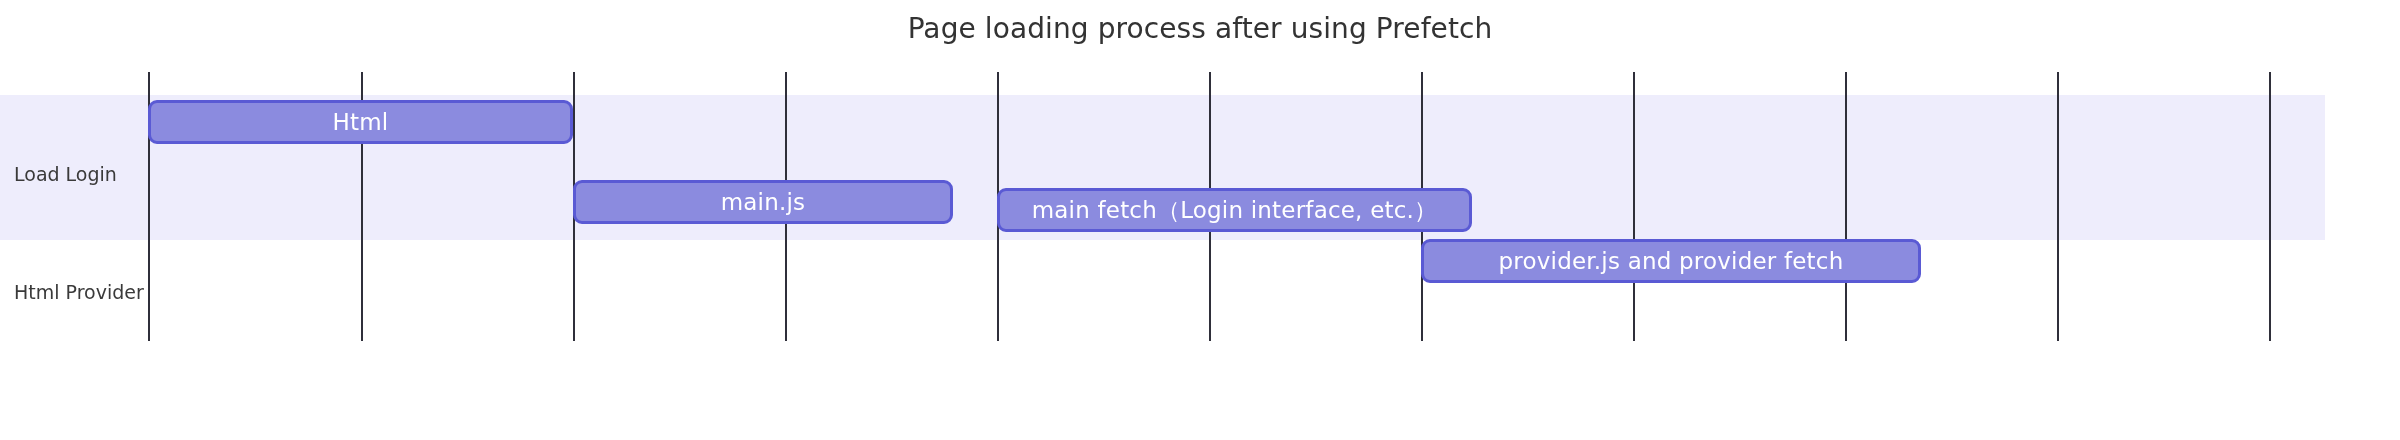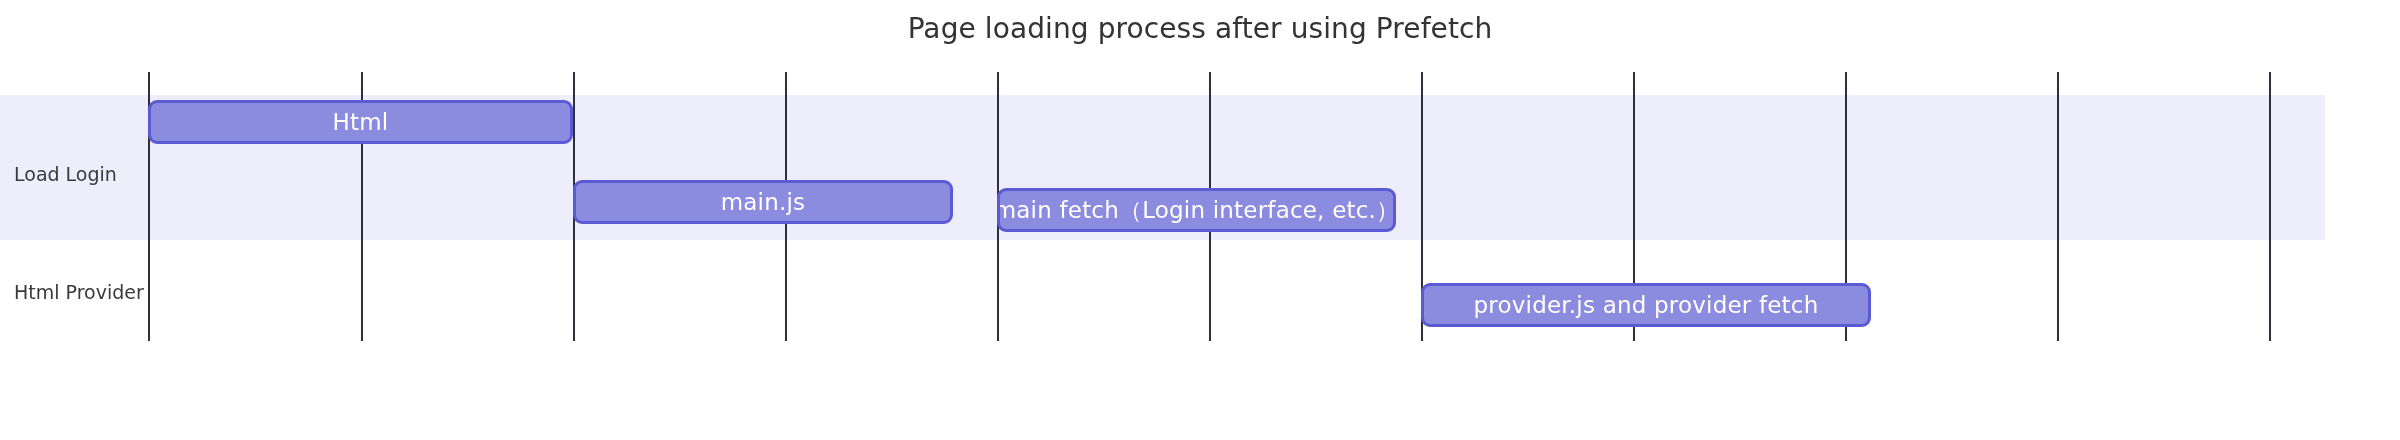--- a/index.html
+++ b/index.html
@@ -124,23 +124,23 @@
     <div class="cat-label" style="top:281px;">Html Provider</div>
 
     <div class="task-bar" style="left:148px; top:100px; width:425px;">
       <span class="bar-label">Html</span>
     </div>
 
     <div class="task-bar" style="left:573px; top:144px; width:380px;margin-top:36px;">
       <span class="bar-label">main.js</span>
     </div>
 
-    <div class="task-bar" style="left:997px; top:188px; width:399px;">
+    <div class="task-bar" style="left:997px; top:188px; width:475px;">
       <span class="bar-label">main fetch（Login interface, etc.）</span>
     </div>
 
-    <div class="task-bar" style="left:1421px; top:239px; width:450px;margin-top:44px;">
+    <div class="task-bar" style="left:1421px; top:239px; width:500px;">
       <span class="bar-label">provider.js and provider fetch</span>
     </div>
 
 
   </div>
 </div>
 
 </body></html>

